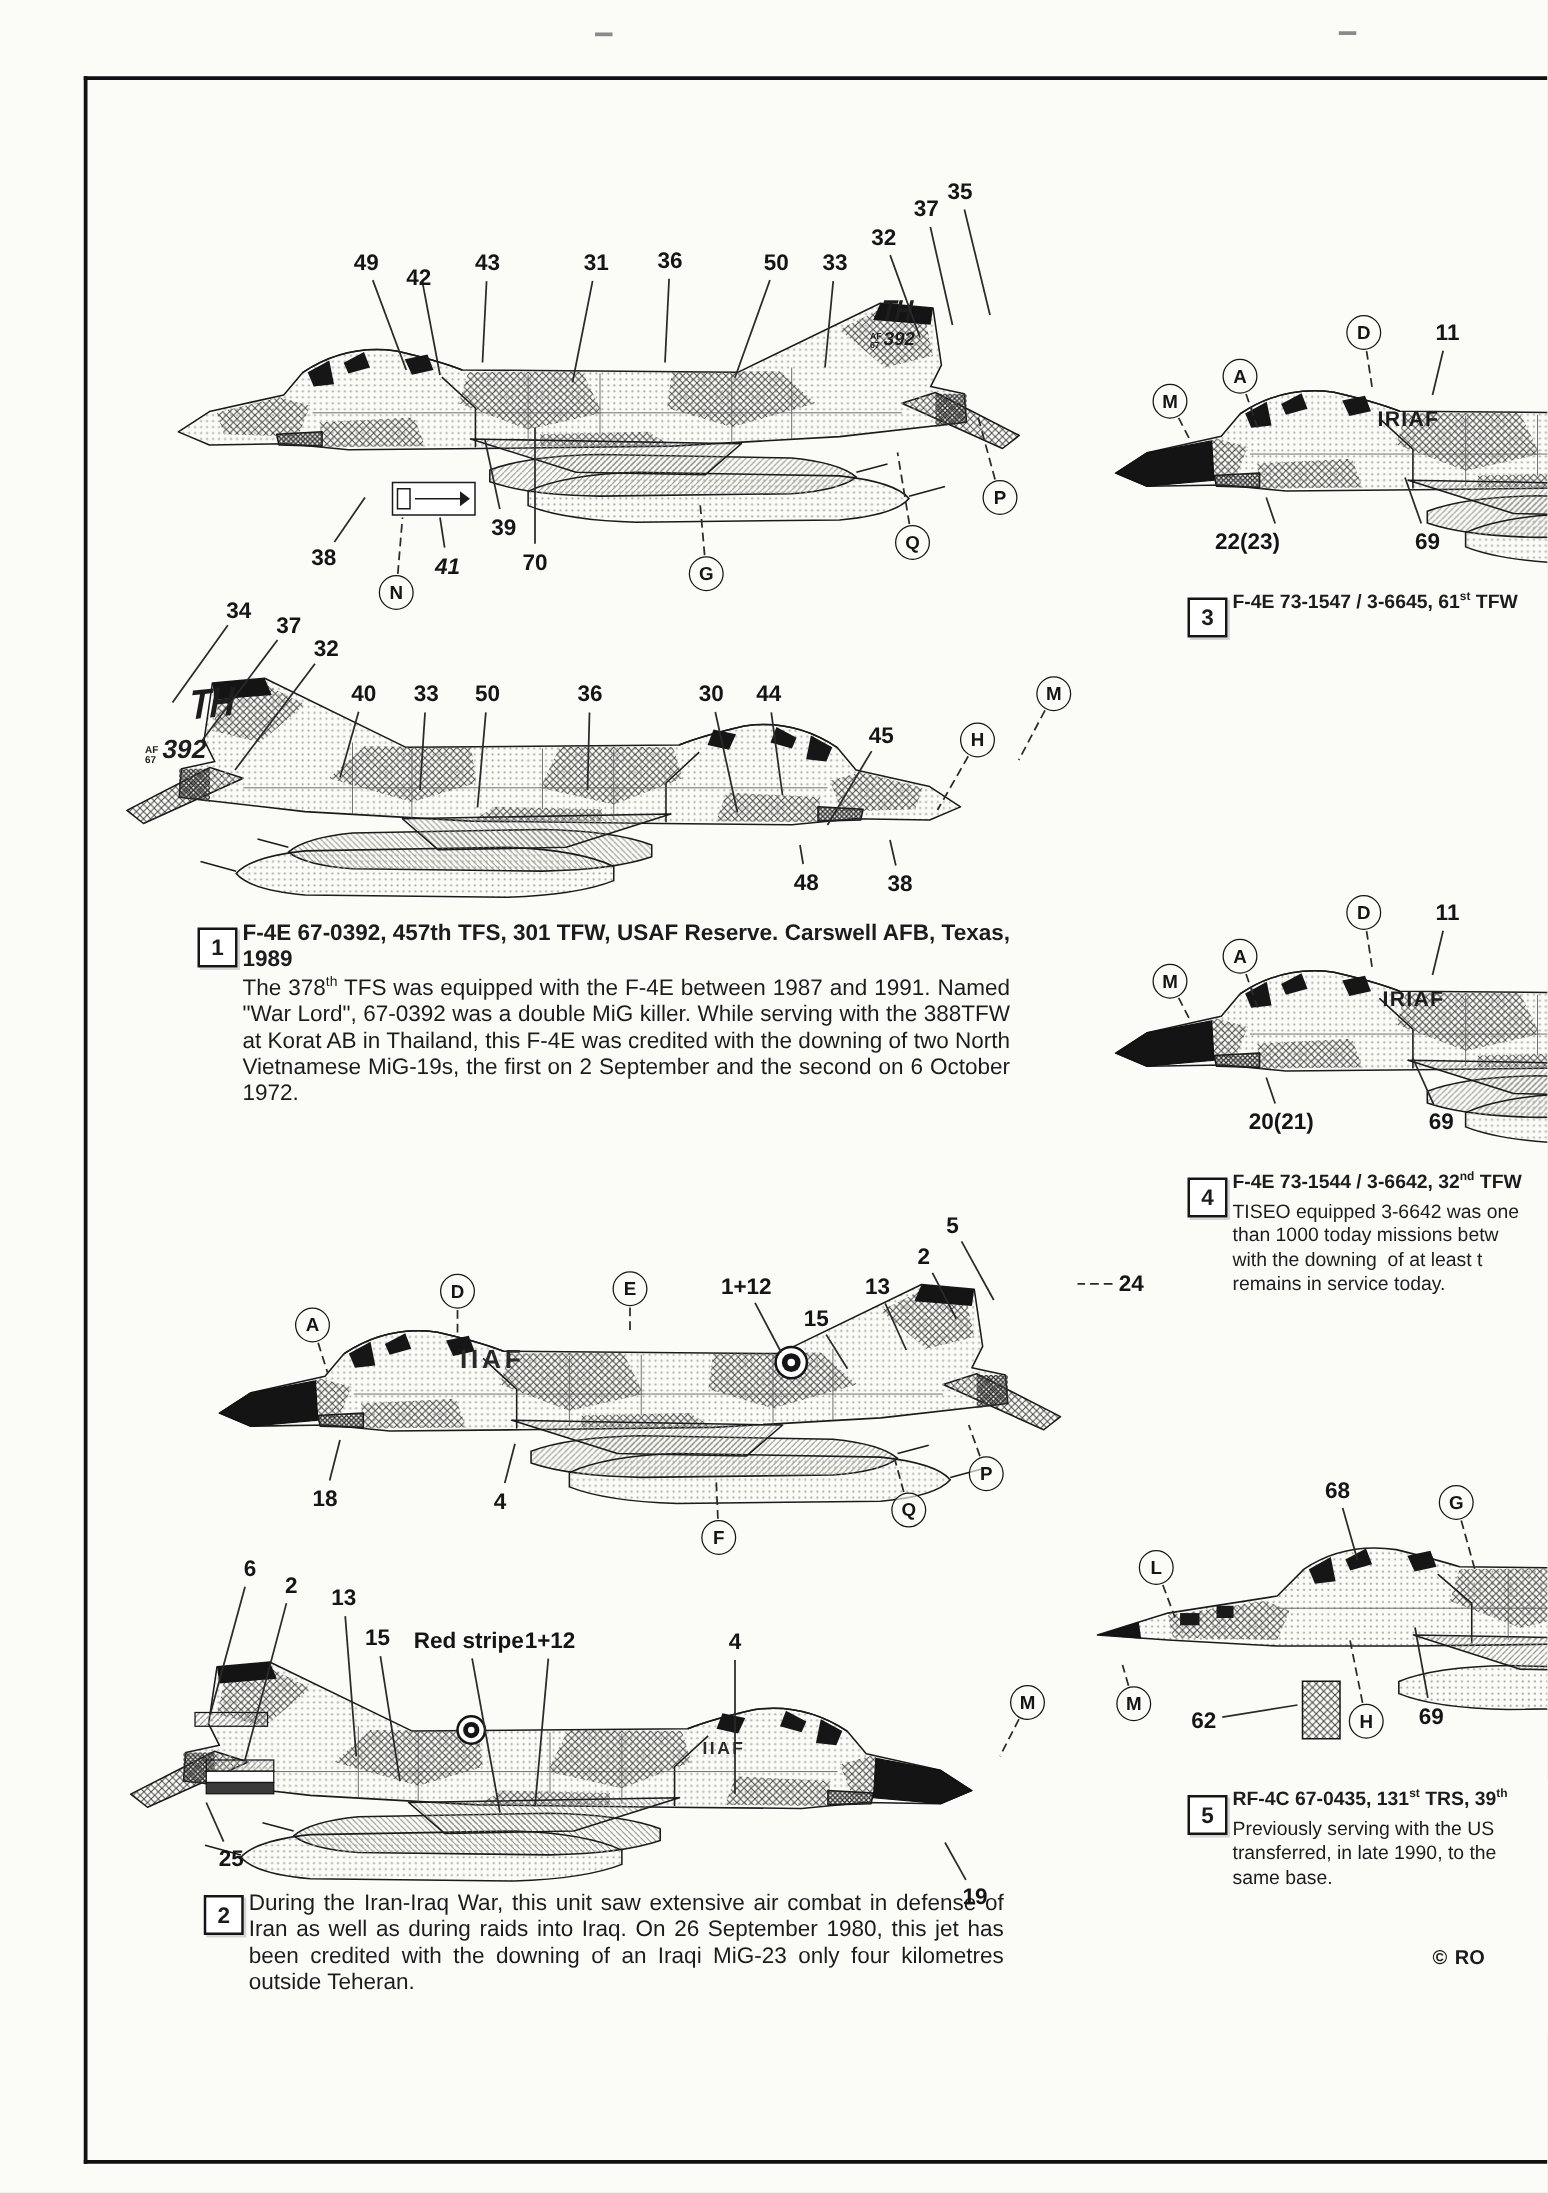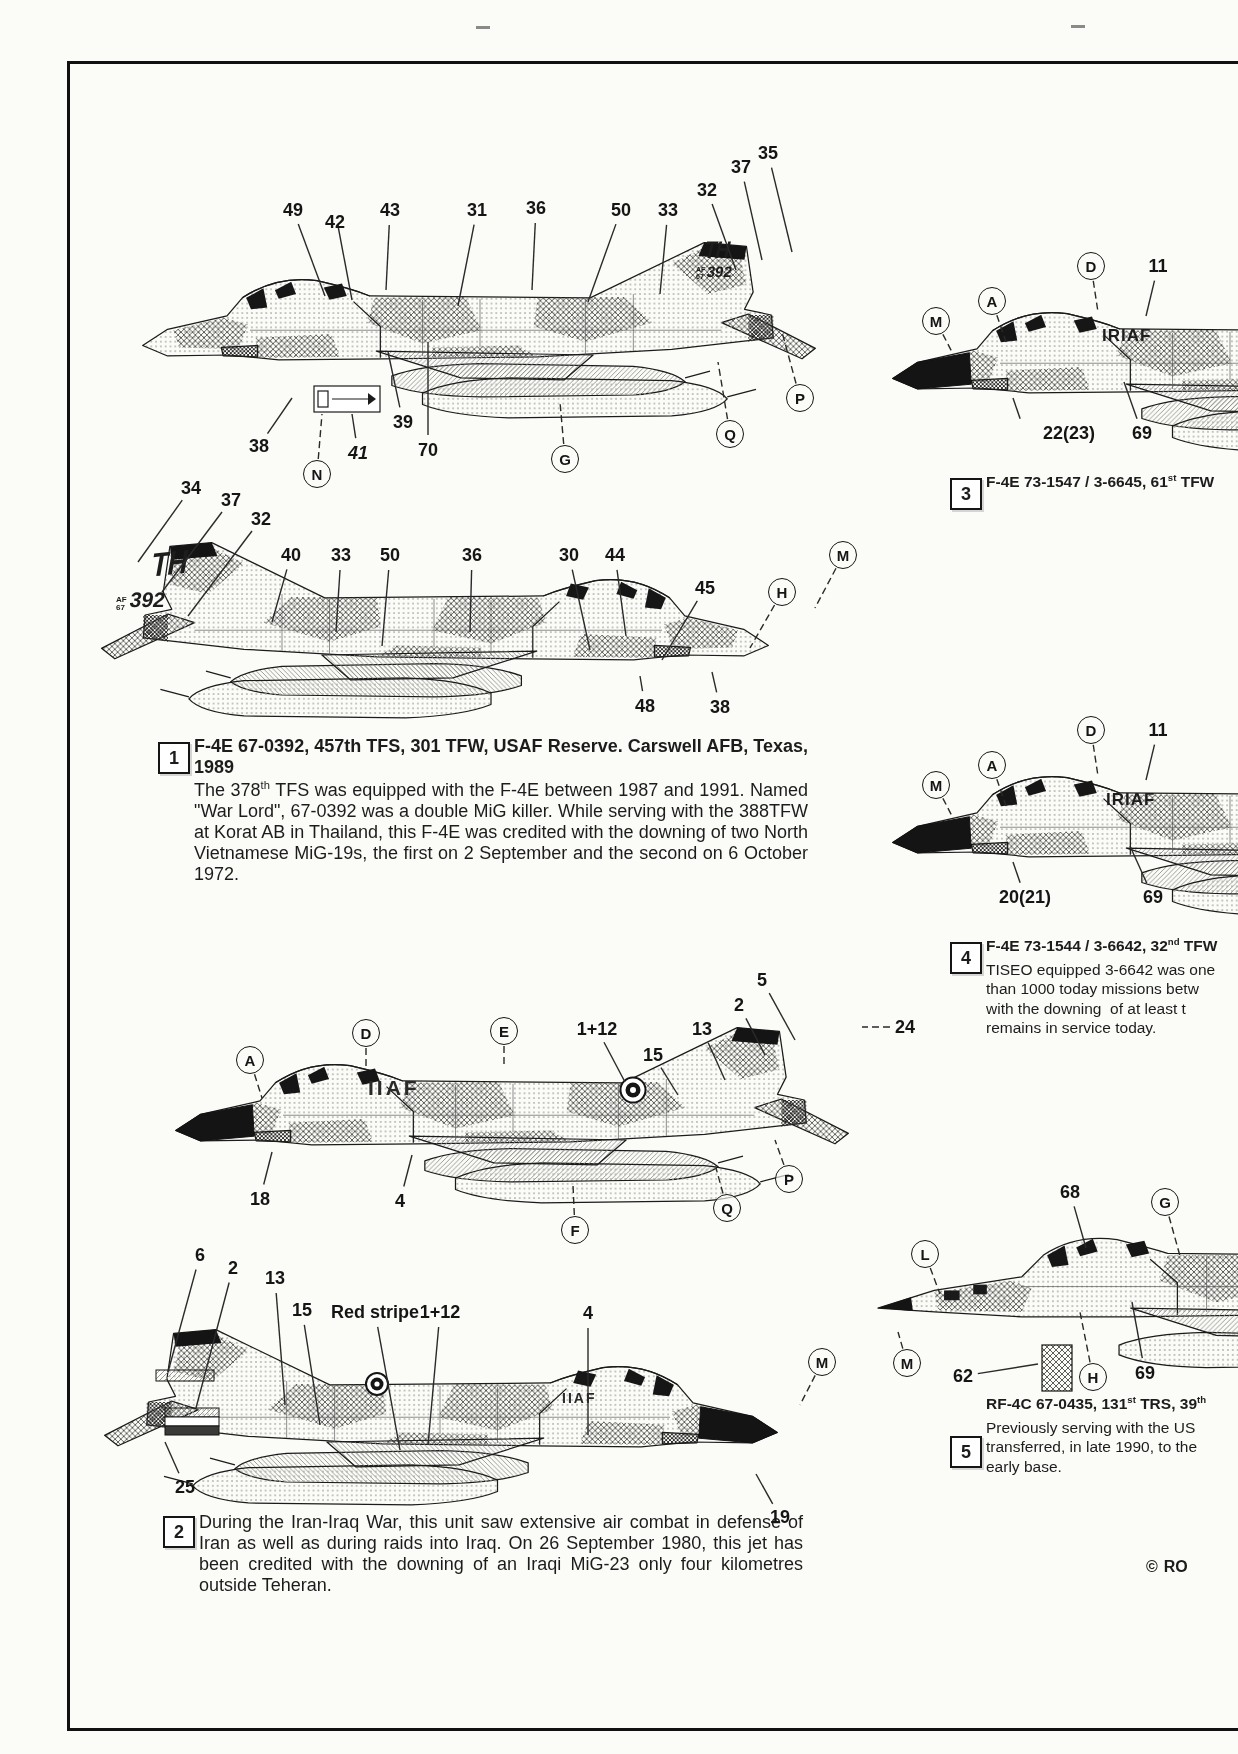--- a/index.html
+++ b/index.html
@@ -318,26 +318,26 @@
     <div class="title"><span>F-4E  73-1544 / 3-6642, 32</span><sup>nd</sup><span> TFW</span></div>
     <div>
         <div class="rline">TISEO equipped 3-6642 was one</div>
         <div class="rline">than 1000 today missions betw</div>
         <div class="rline">with the downing  of at least t</div>
         <div class="rline">remains in service today.</div>
       </div>
   </div>
 
   <div class="numbox" style="left:950px;top:1436px">5</div>
-  <div class="rblock" style="left:986px;top:1394px">
+  <div class="rblock" style="left:986px;top:1430px">
     <div class="title"><span>RF-4C 67-0435, 131</span><sup>st</sup><span> TRS, 39</span><sup>th</sup><span></span></div>
     <div>
         <div class="rline">Previously serving with the US</div>
         <div class="rline">transferred, in late 1990, to the</div>
-        <div class="rline">early base.</div>
+        <div class="rline">same base.</div>
       </div>
   </div>
 
   <div id="copyright">
     <span>©</span>
     <span>RO</span>
   </div>
 
   <div id="callout-layer">
       <div class="callout" style="left: 293px; top: 210px;">49</div>
@@ -393,21 +393,21 @@
       <div class="callout" style="left: 375px; top: 1312px;">Red stripe</div>
       <div class="callout" style="left: 440px; top: 1312px;">1+12</div>
       <div class="callout" style="left: 588px; top: 1313px;">4</div>
       <div class="callout circle" style="left: 822px; top: 1362px;">M</div>
       <div class="callout" style="left: 185px; top: 1487px;">25</div>
       <div class="callout" style="left: 780px; top: 1517px;">19</div>
       <div class="callout circle" style="left: 936px; top: 321px;">M</div>
       <div class="callout circle" style="left: 992px; top: 301px;">A</div>
       <div class="callout circle" style="left: 1091px; top: 266px;">D</div>
       <div class="callout" style="left: 1158px; top: 266px;">11</div>
-      <div class="callout" style="left: 1069px; top: 433px;">22(23)</div>
+      <div class="callout" style="left: 998px; top: 433px;">22(23)</div>
       <div class="callout" style="left: 1142px; top: 433px;">69</div>
       <div class="callout circle" style="left: 936px; top: 785px;">M</div>
       <div class="callout circle" style="left: 992px; top: 765px;">A</div>
       <div class="callout circle" style="left: 1091px; top: 730px;">D</div>
       <div class="callout" style="left: 1158px; top: 730px;">11</div>
       <div class="callout" style="left: 1025px; top: 897px;">20(21)</div>
       <div class="callout" style="left: 1153px; top: 897px;">69</div>
       <div class="callout" style="left: 1070px; top: 1192px;">68</div>
       <div class="callout circle" style="left: 1165px; top: 1202px;">G</div>
       <div class="callout circle" style="left: 925px; top: 1254px;">L</div>

